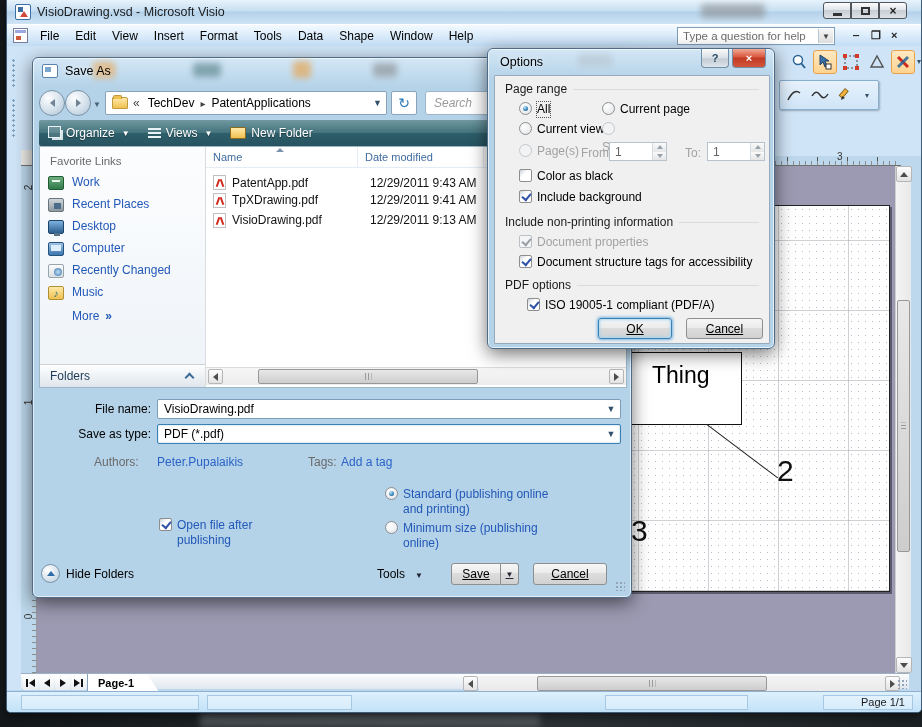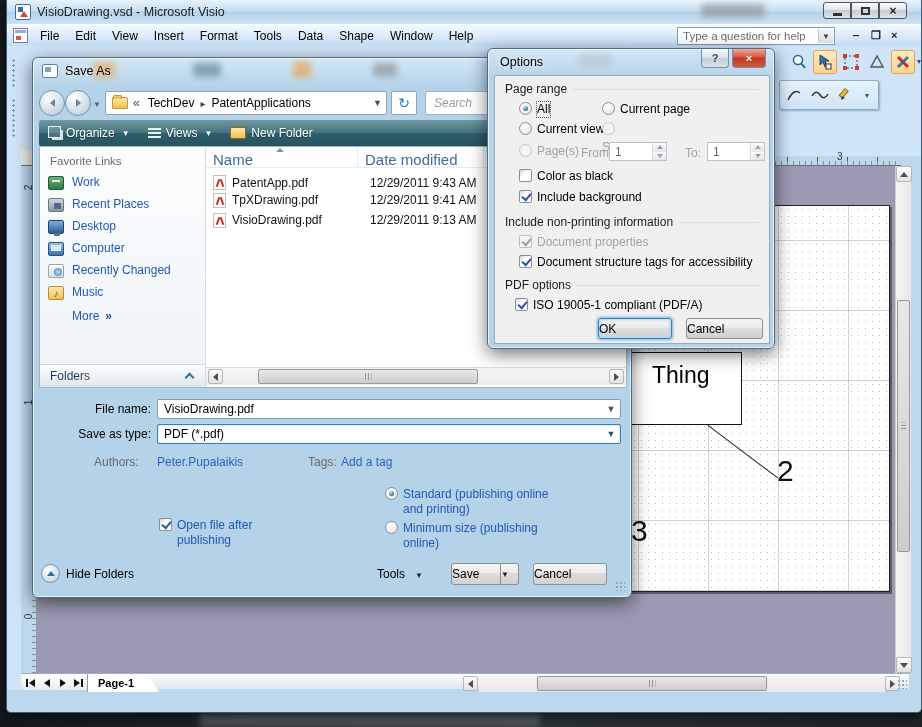--- a/index.html
+++ b/index.html
@@ -108,21 +108,21 @@
              border-left:1px solid #8aa0b4; font-weight:bold; font-size:11px; line-height:18px; padding-left:10px; color:#000; }
 
   
   .statusbar { position:absolute; left:0; top:691px; right:0; height:21px;
                background:linear-gradient(#ddf0fd,#c2e2f8); border-top:1px solid #8fb0ce; border-radius:0 0 4px 4px; }
   .statseg { position:absolute; top:3px; height:15px; border:1px solid #a6c8e2; background:rgba(255,255,255,.30); }
   .statseg.pg { color:#1a1a1a; font-size:11px; line-height:13px; text-align:right; padding-right:7px; }
 
   
   .vbtn { background:linear-gradient(#f6f6f6,#ebebeb 45%,#dddddd 46%,#d1d1d1); border:1px solid #8e8f8f; border-radius:3px;
-          font-size:12px; color:#000; display:flex; align-items:center; justify-content:flex-start; }
+          font-size:12px; color:#000; display:flex; align-items:center; justify-content:center;text-decoration:underline; }
   .vbtn.default { border-color:#3c7fb1; box-shadow:0 0 3px 1px #74b2e2, inset 0 0 3px 1px #a8d7f5; }
   .cb { width:13px; height:13px; background:linear-gradient(135deg,#cdd5dd,#fff 40%); border:1px solid #8e8e8e; border-radius:2px; position:relative; }
   .cb.checked::after { content:""; position:absolute; left:2px; top:2px; width:7px; height:4px;
                        border-left:2px solid #2f53a8; border-bottom:2px solid #2f53a8; transform:rotate(-50deg); }
   .cb.disabled { border-color:#b9bfc4; background:#f4f5f6; }
   .cb.disabled.checked::after { border-color:#9aa0a6; }
   .radio { width:13px; height:13px; border-radius:50%; border:1px solid #8e8e8e; background:radial-gradient(circle at 35% 30%,#fff,#dfe4e8); position:relative; }
   .radio.sel::after { content:""; position:absolute; inset:3px; border-radius:50%;
                       background:radial-gradient(circle at 35% 30%,#bfe3f2,#4a94c6 50%,#1c5a86 85%); }
   .radio.disabled { border-color:#c3c7cb; background:#f2f3f4; }
@@ -188,21 +188,21 @@
   .ic-changed { background:linear-gradient(#fdfdfd,#d8dee2); border:1px solid #9aa4ab; }
   .ic-changed::after { content:""; position:absolute; right:1px; bottom:1px; width:8px; height:8px; border-radius:50%; background:radial-gradient(#bfe0f5,#3a74ad); }
   .ic-music { background:linear-gradient(#ffe9a8,#f0c050); border:1px solid #b08f35; color:#1e6e78; font-size:10px; line-height:13px; text-align:center; }
   .more-row { position:absolute; left:32px; display:flex; gap:6px; }
   .folders-bar { position:absolute; left:0; top:217px; width:165px; height:23px; background:linear-gradient(#fefefe,#dfe6ec); border-top:1px solid #ccd4da; }
   .folders-bar .lbl { position:absolute; left:10px; top:4px; color:#1f3b57; }
   .chev-up { position:absolute; right:12px; top:9px; width:7px; height:7px; border-left:2px solid #3f6b9b; border-top:2px solid #3f6b9b; transform:rotate(45deg); }
 
   .filelist { position:absolute; left:166px; top:0; width:420px; height:240px; }
   .lhead { position:absolute; left:0; top:0; right:0; height:21px; border-bottom:1px solid #e4edf5; display:flex; }
-  .lhead .hc { border-right:1px solid #e4edf5; color:#3e6b9e; font-size:15px; padding:4px 0 0 7px; position:relative; }
+  .lhead .hc { border-right:1px solid #e4edf5; color:#3e6b9e; font-size:11px; padding:4px 0 0 7px; position:relative; }
   .sortarr { position:absolute; left:70px; top:1px; width:0; height:0; border-left:4px solid transparent; border-right:4px solid transparent; border-bottom:4px solid #7d93ab; }
   .lrow { position:absolute; left:0; height:20px; display:flex; align-items:center; }
   .pdf-ico { width:13px; height:15px; background:#fff; border:1px solid #c0c0c0; position:relative; margin:0 6px 0 7px; }
   .pdf-ico::before, .pdf-ico::after { content:""; position:absolute; width:2px; height:8px; background:#cf2a1b; top:3px; }
   .pdf-ico::before { left:3px; transform:rotate(20deg); }
   .pdf-ico::after { left:7px; transform:rotate(-20deg); }
   .lrow .cell-name { width:131px; color:#111; }
   .lrow .cell-date { width:126px; padding-left:7px; color:#111; }
   .lrow .cell-type { width:120px; padding-left:7px; color:#111; overflow:hidden; white-space:nowrap; }
   .list-hsb { position:absolute; left:0; top:220px; width:420px; height:18px; background:linear-gradient(#f6f6f6,#ececec); border-top:1px solid #dcdcdc; }
@@ -394,20 +394,26 @@
       <div class="sb-thumb" style="left:58px;top:0;width:230px;height:15px;">
           <span class="sb-grip-h"></span>
         </div>
     </div>
     <div class="sb-btn" style="left:864px;top:2px;width:15px;height:15px;">
         <span class="tri tri-rt"></span>
       </div>
     <div class="grip-dots" style="right:2px;top:5px;"></div>
   </div>
 
+  <div class="statusbar">
+    <div class="statseg" style="left:14px;width:178px;"></div>
+    <div class="statseg" style="left:200px;width:145px;"></div>
+    <div class="statseg" style="left:598px;width:143px;"></div>
+    <div class="statseg pg" style="left:816px;width:90px;">Page 1/1</div>
+  </div>
 </div>
 
 <div class="aero save-dlg">
   <div class="blob" style="left:60px;top:4px;width:22px;height:16px;background:#e8a24a;"></div>
   <div class="blob" style="left:160px;top:5px;width:28px;height:14px;background:#5d858d;"></div>
   <div class="blob" style="left:260px;top:3px;width:18px;height:17px;background:#e8a24a;"></div>
   <div class="blob" style="left:340px;top:5px;width:24px;height:14px;background:#8e9296;"></div>
   <div class="blob" style="left:470px;top:3px;width:20px;height:16px;background:#e8a24a;"></div>
 
   <div class="dlg-ico"></div>
@@ -653,21 +659,21 @@
     </div>
     <div class="row-it" style="left:24px;top:179px;">
       <span class="cb checked"></span>
       <span class="lbl">Document structure tags for accessibility</span>
     </div>
 
     <div class="grp" style="left:10px;top:202px;right:10px;">
       <span class="gt">PDF options</span>
         <span class="gl"></span>
     </div>
-    <div class="row-it" style="left:20px;top:222px;text-align:center;">
+    <div class="row-it" style="left:32px;top:222px;text-align:center;">
       <span class="cb checked"></span>
       <span class="lbl">ISO 19005-1 compliant (PDF/A)</span>
     </div>
 
     <div class="vbtn default abs" style="left:103px;top:242px;width:74px;height:21px;">
       <span>OK</span>
     </div>
     <div class="vbtn abs" style="left:191px;top:242px;width:77px;height:21px;">
       <span>Cancel</span>
     </div>

